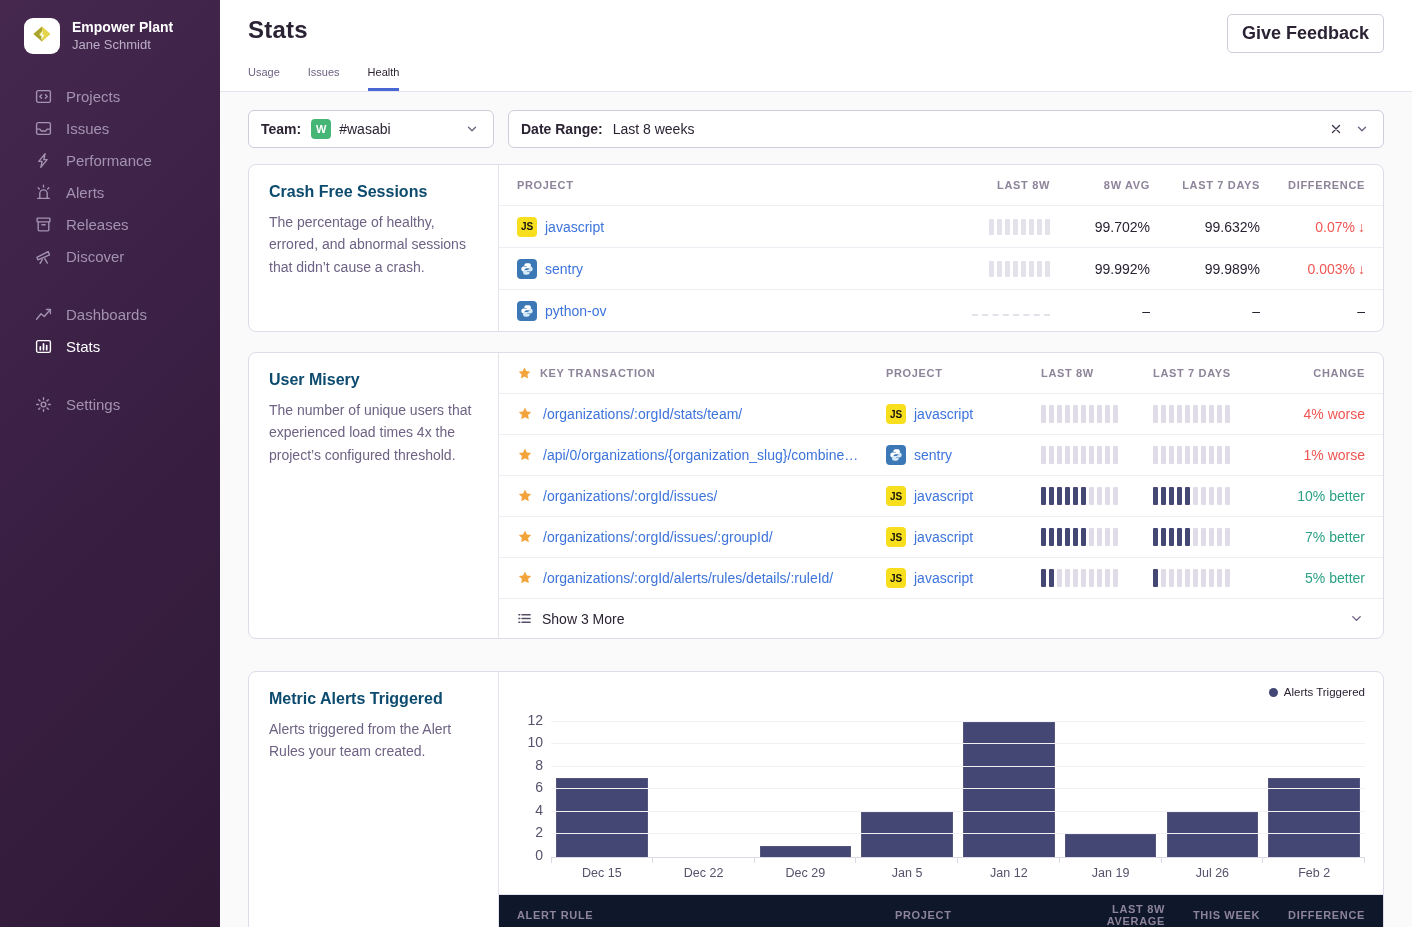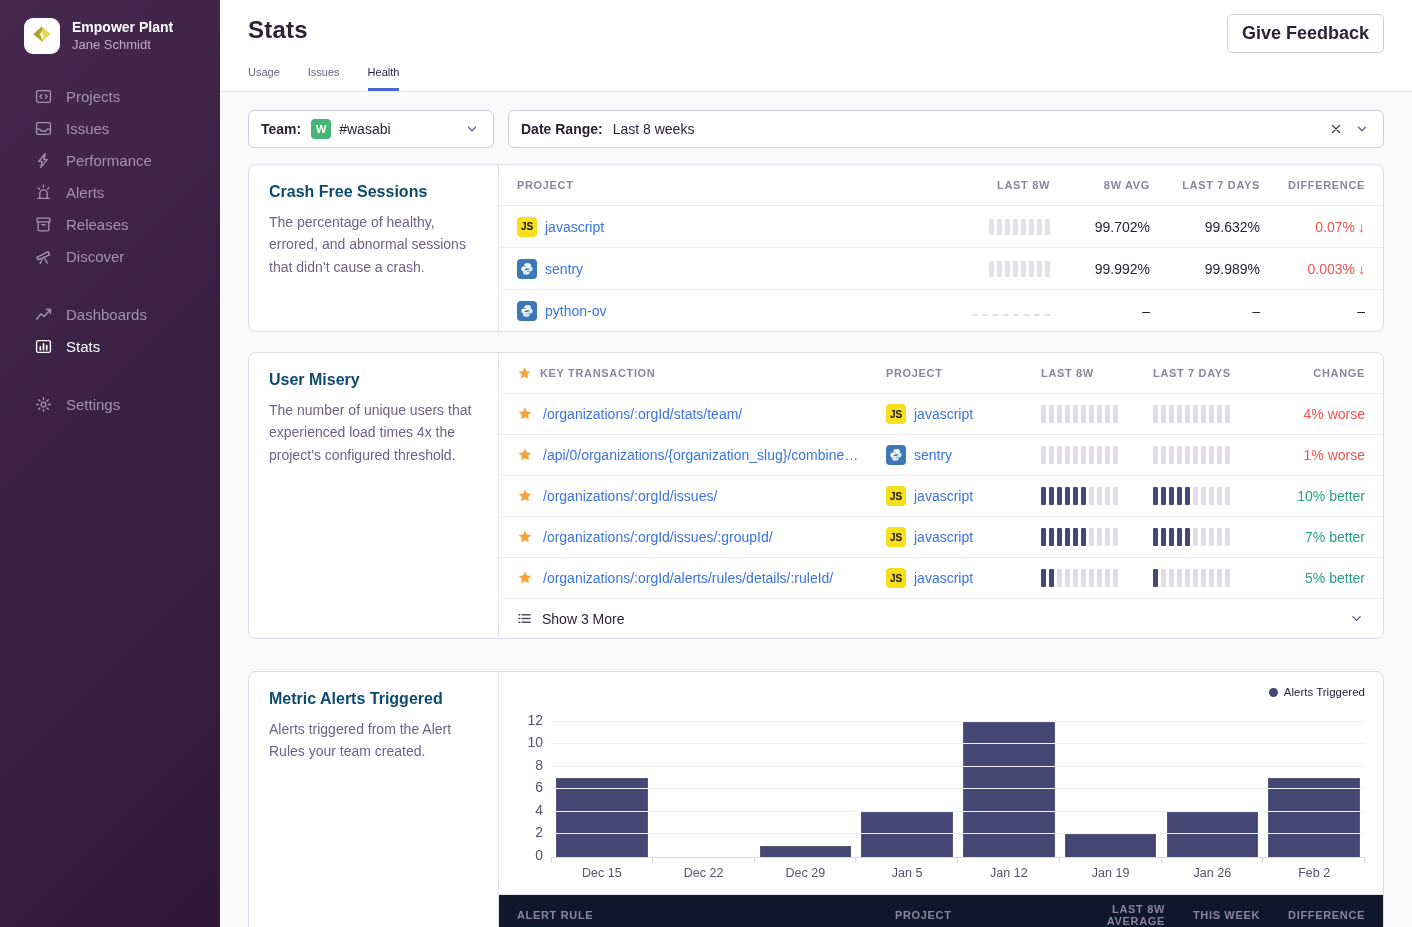--- a/index.html
+++ b/index.html
@@ -632,21 +632,21 @@
                   <div class="gridline" style="bottom: 90.9091%;"></div>
                   <div class="ylab" style="bottom: 90.9091%;">12</div>
                 </div>
               <div class="chart-xlabels">
                   <span>Dec 15</span>
                   <span>Dec 22</span>
                   <span>Dec 29</span>
                   <span>Jan 5</span>
                   <span>Jan 12</span>
                   <span>Jan 19</span>
-                  <span>Jan 26</span>
+                  <span>Jul 26</span>
                   <span>Feb 2</span>
                 </div>
             </div>
           </div>
           <div class="thead grid-alerts alerts-thead">
             <span class="c-left">Alert Rule</span>
             <span class="c-left">Project</span>
             <span class="c-right">Last 8W Average</span>
             <span class="c-right">This Week</span>
             <span class="c-right">Difference</span>

